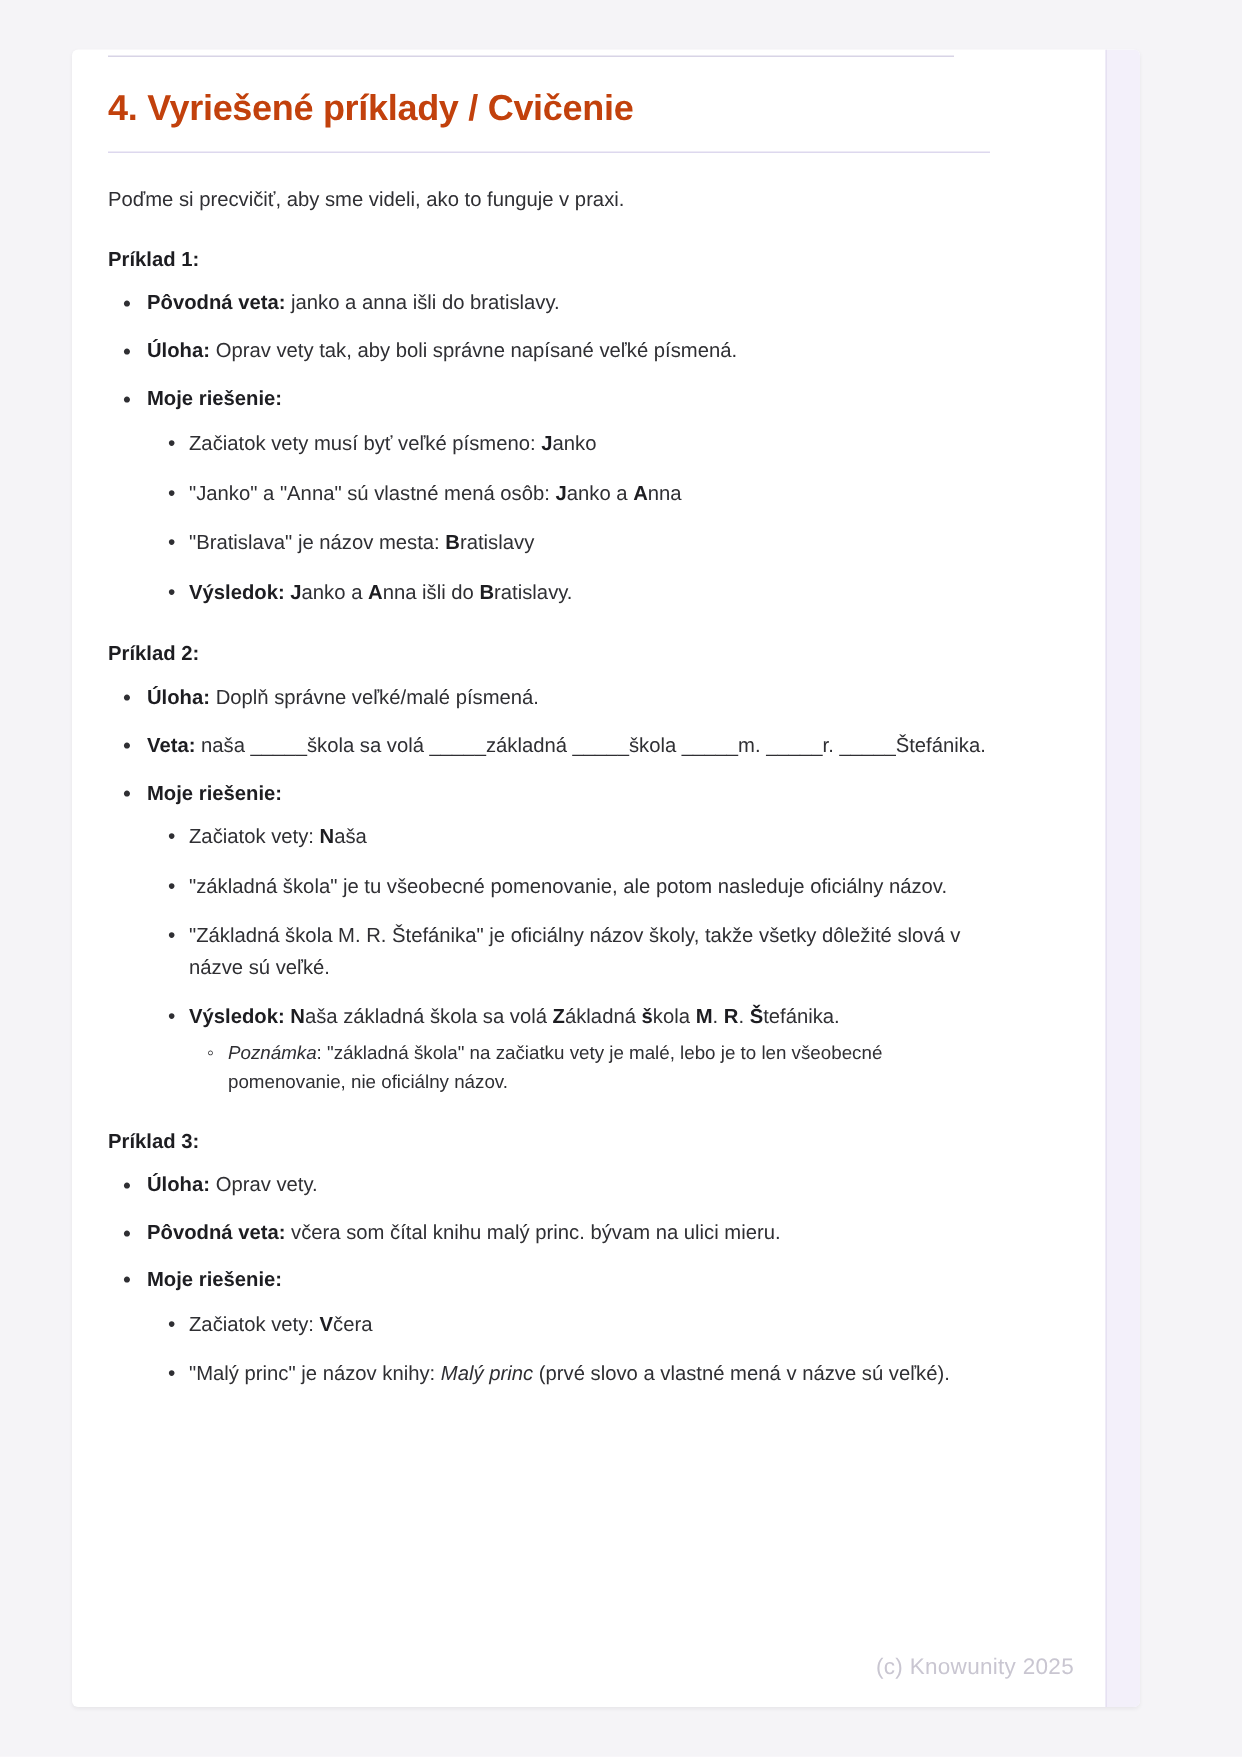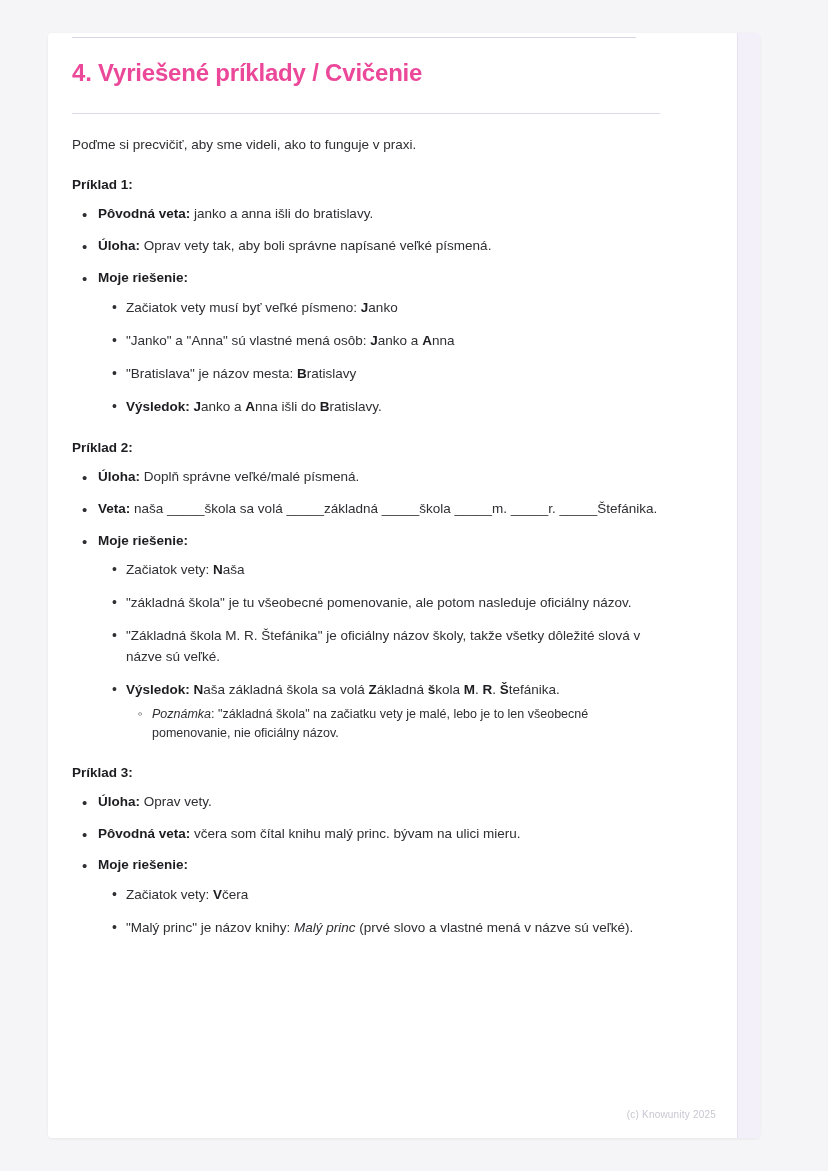--- a/index.html
+++ b/index.html
@@ -39,25 +39,25 @@
     top: 4px;
     width: 564px;
   }
   .content {
     position: absolute;
     left: 24px;
     top: 26px;
     width: 588px;
   }
   h1.title {
-    color: #ec4899;
+    color: #c2410c;
     font-size: 24px;
     font-weight: bold;
     margin: 0 0 0 0;
-    padding: 0 0 26px 0;
+    padding: 0 0 14px 0;
     border-bottom: 1px solid #ddd8ee;
     letter-spacing: -0.2px;
   }
   p.intro {
     font-size: 13.5px;
     color: #2f2f33;
     margin: 21px 0 0 0;
     line-height: 1.5;
   }
   p.section-label {
@@ -125,21 +125,21 @@
     top: -1px;
     font-size: 13px;
     color: #2f2f33;
   }
   b, strong { font-weight: bold; color: #1d1d21; }
   i, em { }
   .watermark {
     position: absolute;
     right: 44px;
     bottom: 18px;
-    font-size: 10px;
+    font-size: 15px;
     color: #c9c6d1;
     letter-spacing: 0.2px;
     text-align: center;
   }
 </style>
 </head>
 <body>
 
 <div class="page">
   <hr class="rule-top">

